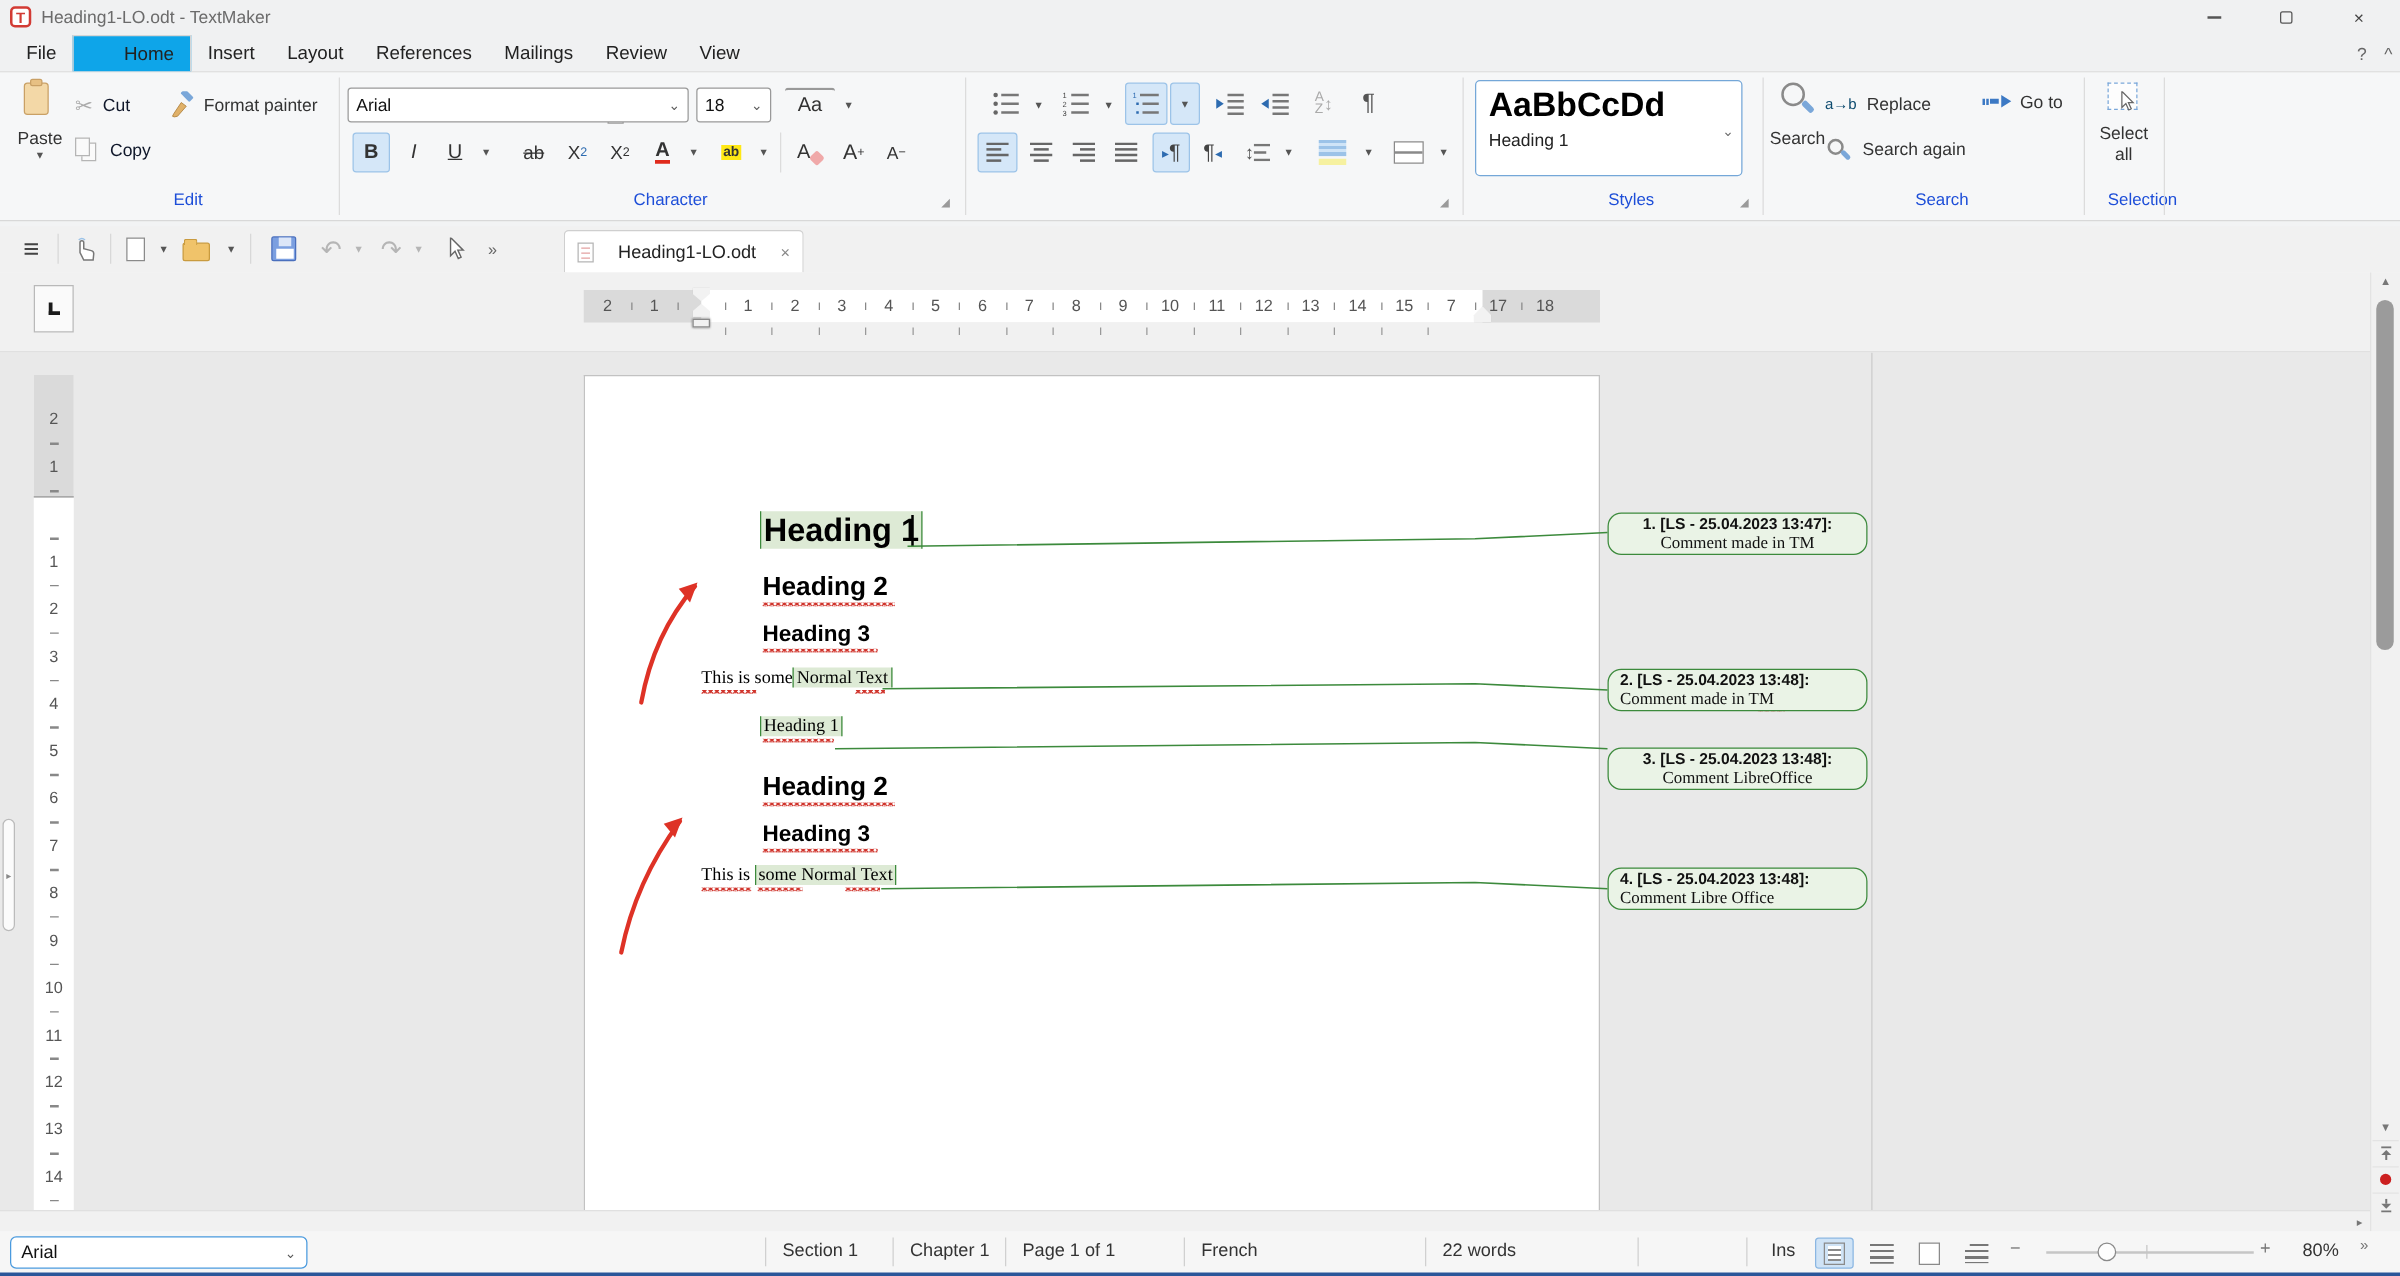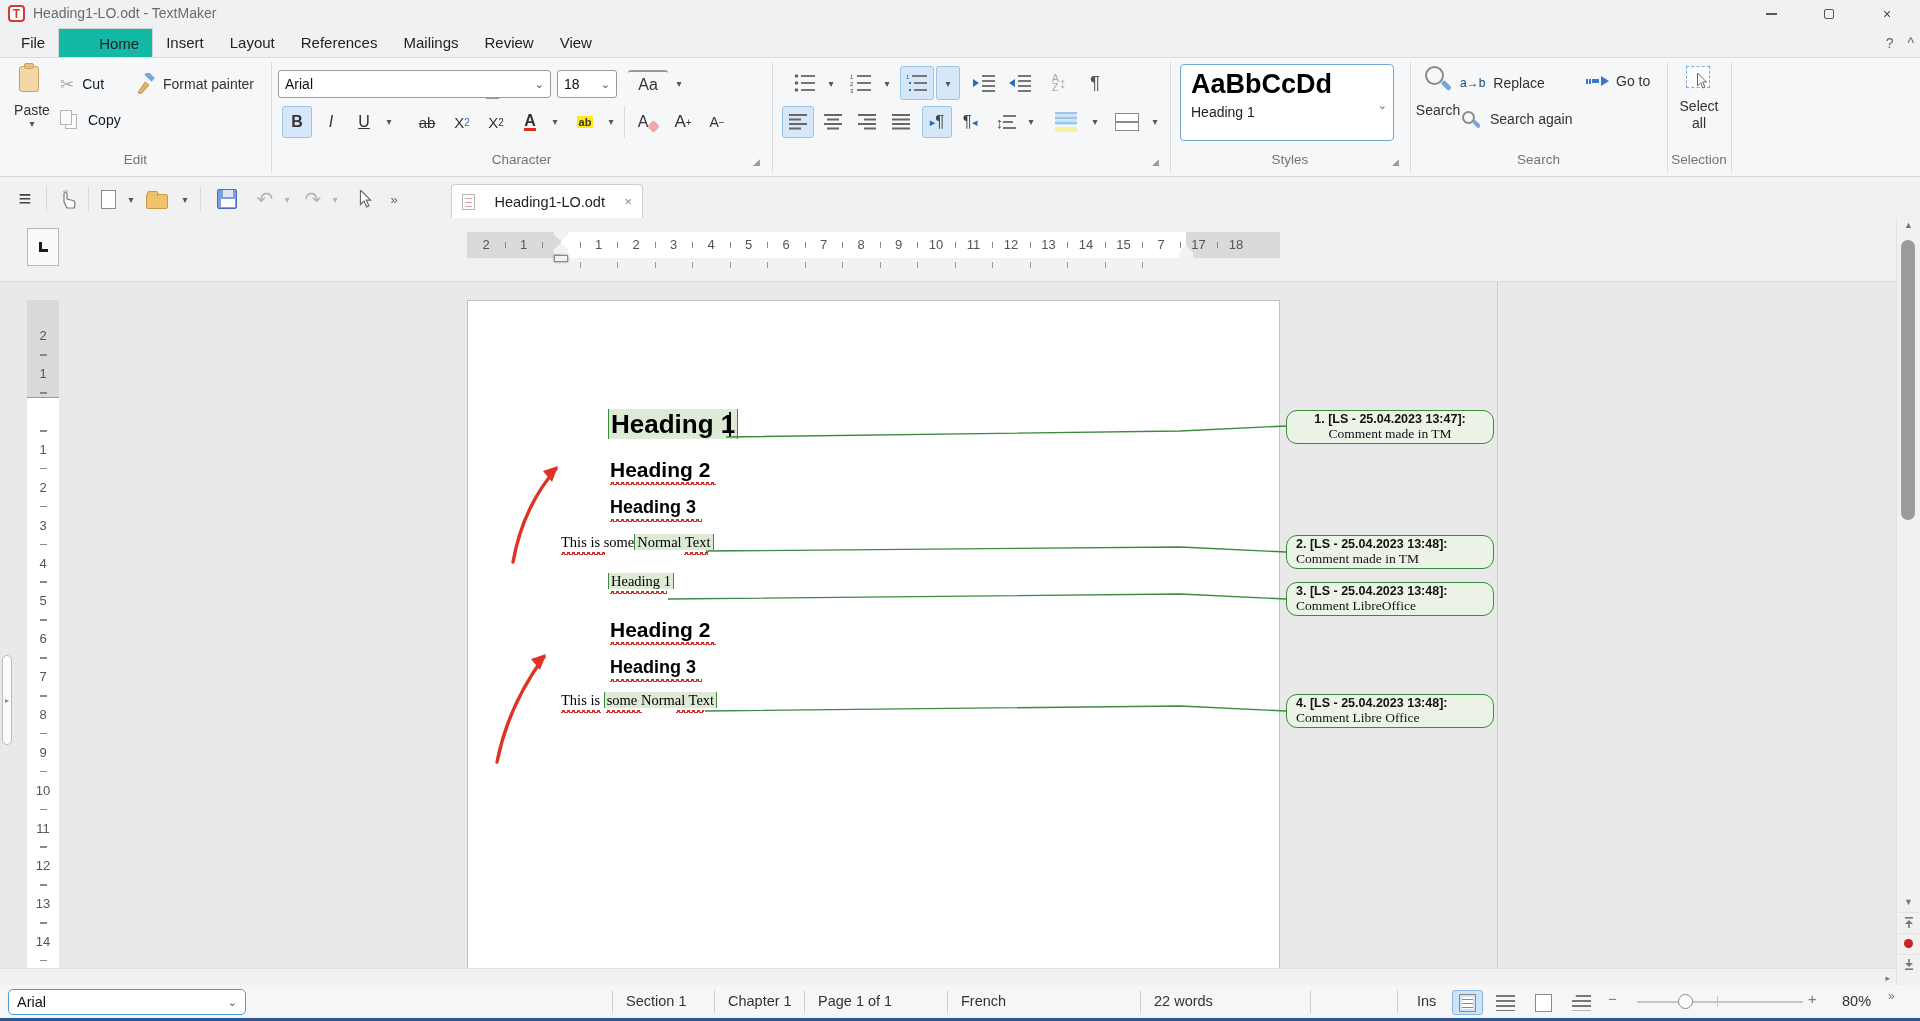--- a/index.html
+++ b/index.html
@@ -15,28 +15,28 @@
   .wtitle { position:absolute; left:33px; top:5px; font-size:14px; color:#6b6b6b; }
   .winbtn { position:absolute; top:0; width:46px; height:28px; display:flex; align-items:center; justify-content:center; color:#555; }
   .minbar { width:11px; height:1.5px; background:#555; }
   .maxbox { width:10px; height:10px; border:1.2px solid #555; border-radius:2px; }
   .closex { font-size:14px; color:#444; }
 
   
   .menubar { position:absolute; left:0; top:28px; width:1920px; height:30px; background:#f0f1f2;
              border-bottom:1px solid #dcdcdc; display:flex; align-items:stretch; padding-left:8px; }
   .menu-item { font-size:15px; color:#222; padding:0 13px; display:flex; align-items:center; }
-  .menu-item.active { background:#14b8a6; border:1px solid #d5d5d5; border-bottom:none;padding-left:40px; }
+  .menu-item.active { background:#0ea5e9; border:1px solid #d5d5d5; border-bottom:none;padding-left:40px; }
   .menu-right { position:absolute; right:6px; top:0; height:30px; display:flex; align-items:center; gap:14px; color:#666; font-size:14px; }
 
   
   .ribbon { position:absolute; left:0; top:58px; width:1920px; height:119px; background:#f6f7f8;
             border-bottom:1px solid #d8d8d8; }
   .gsep { position:absolute; top:4px; width:1px; height:110px; background:#dcdcdc; }
-  .glabel { position:absolute; top:94px; height:20px; font-size:13.5px; color:#737373; text-align:center; }
+  .glabel { position:absolute; top:94px; height:20px; font-size:13.5px; color:#1d4ed8; text-align:center;margin-left:15px; }
   .launcher { position:absolute; top:99px; font-size:9px; color:#9a9a9a; }
   .rbtn { position:absolute; display:flex; align-items:center; justify-content:center;
           border-radius:3px; color:#333; }
   .rbtn.active { background:#d5e7f8; border:1px solid #9cc3e8; }
   .rbtn.gray { color:#aaa; }
   .rlabel { font-size:14px; color:#333; }
   .rlabel.gray { color:#0f172a; }
   .combo { position:absolute; background:#fff; border:1px solid #999; border-radius:3px;
            font-size:14px; color:#111; display:flex; align-items:center; padding:0 6px; }
   .combo .cv { flex:1; }
@@ -690,21 +690,21 @@
     </svg>
 
     <div class="comment" style="top:128px;text-align:center;">
       <div class="chead">1. [LS - 25.04.2023 13:47]:</div>
       <div class="cbody">Comment made in TM</div>
     </div>
     <div class="comment" style="top:253px;">
       <div class="chead">2. [LS - 25.04.2023 13:48]:</div>
       <div class="cbody">Comment made in TM</div>
     </div>
-    <div class="comment" style="top:300px;">
+    <div class="comment" style="top:316px;text-align:center;">
       <div class="chead">3. [LS - 25.04.2023 13:48]:</div>
       <div class="cbody">Comment LibreOffice</div>
     </div>
     <div class="comment" style="top:412px;">
       <div class="chead">4. [LS - 25.04.2023 13:48]:</div>
       <div class="cbody">Comment Libre Office</div>
     </div>
   </div>
 
   <div class="hscroll">

